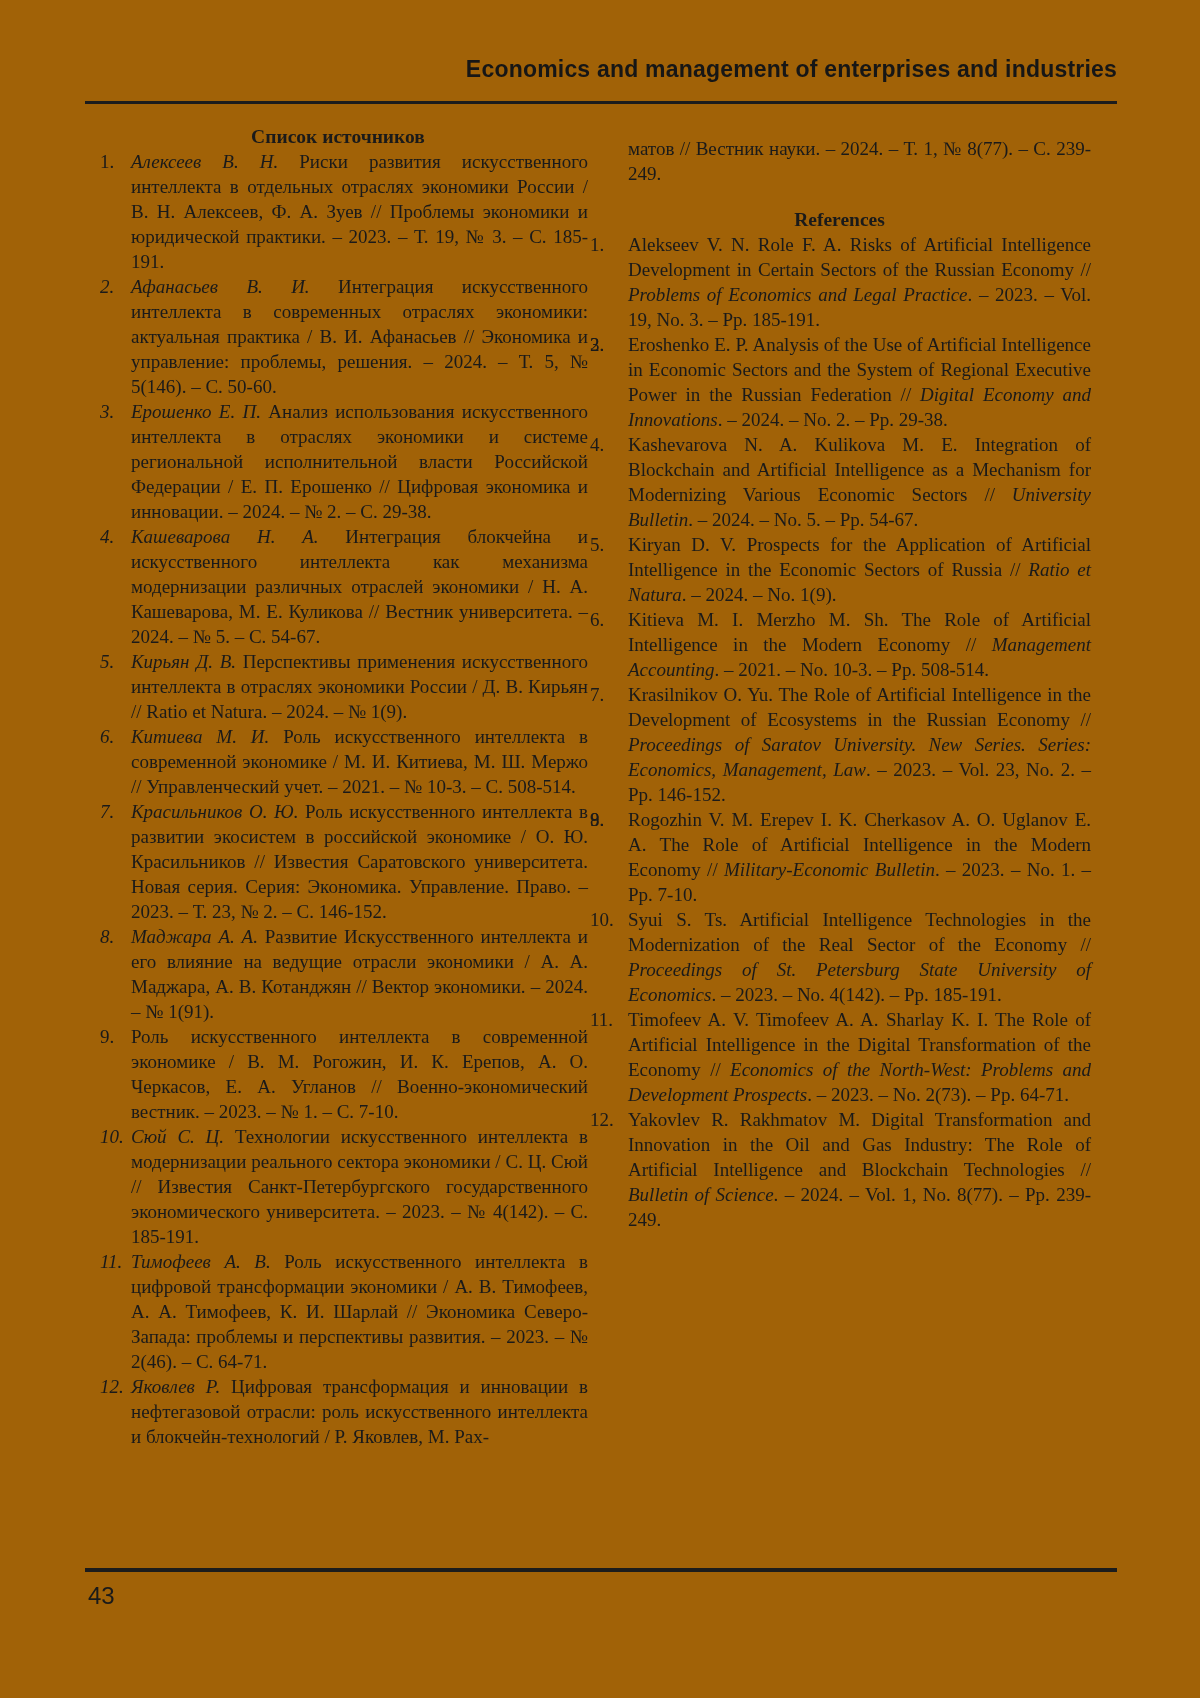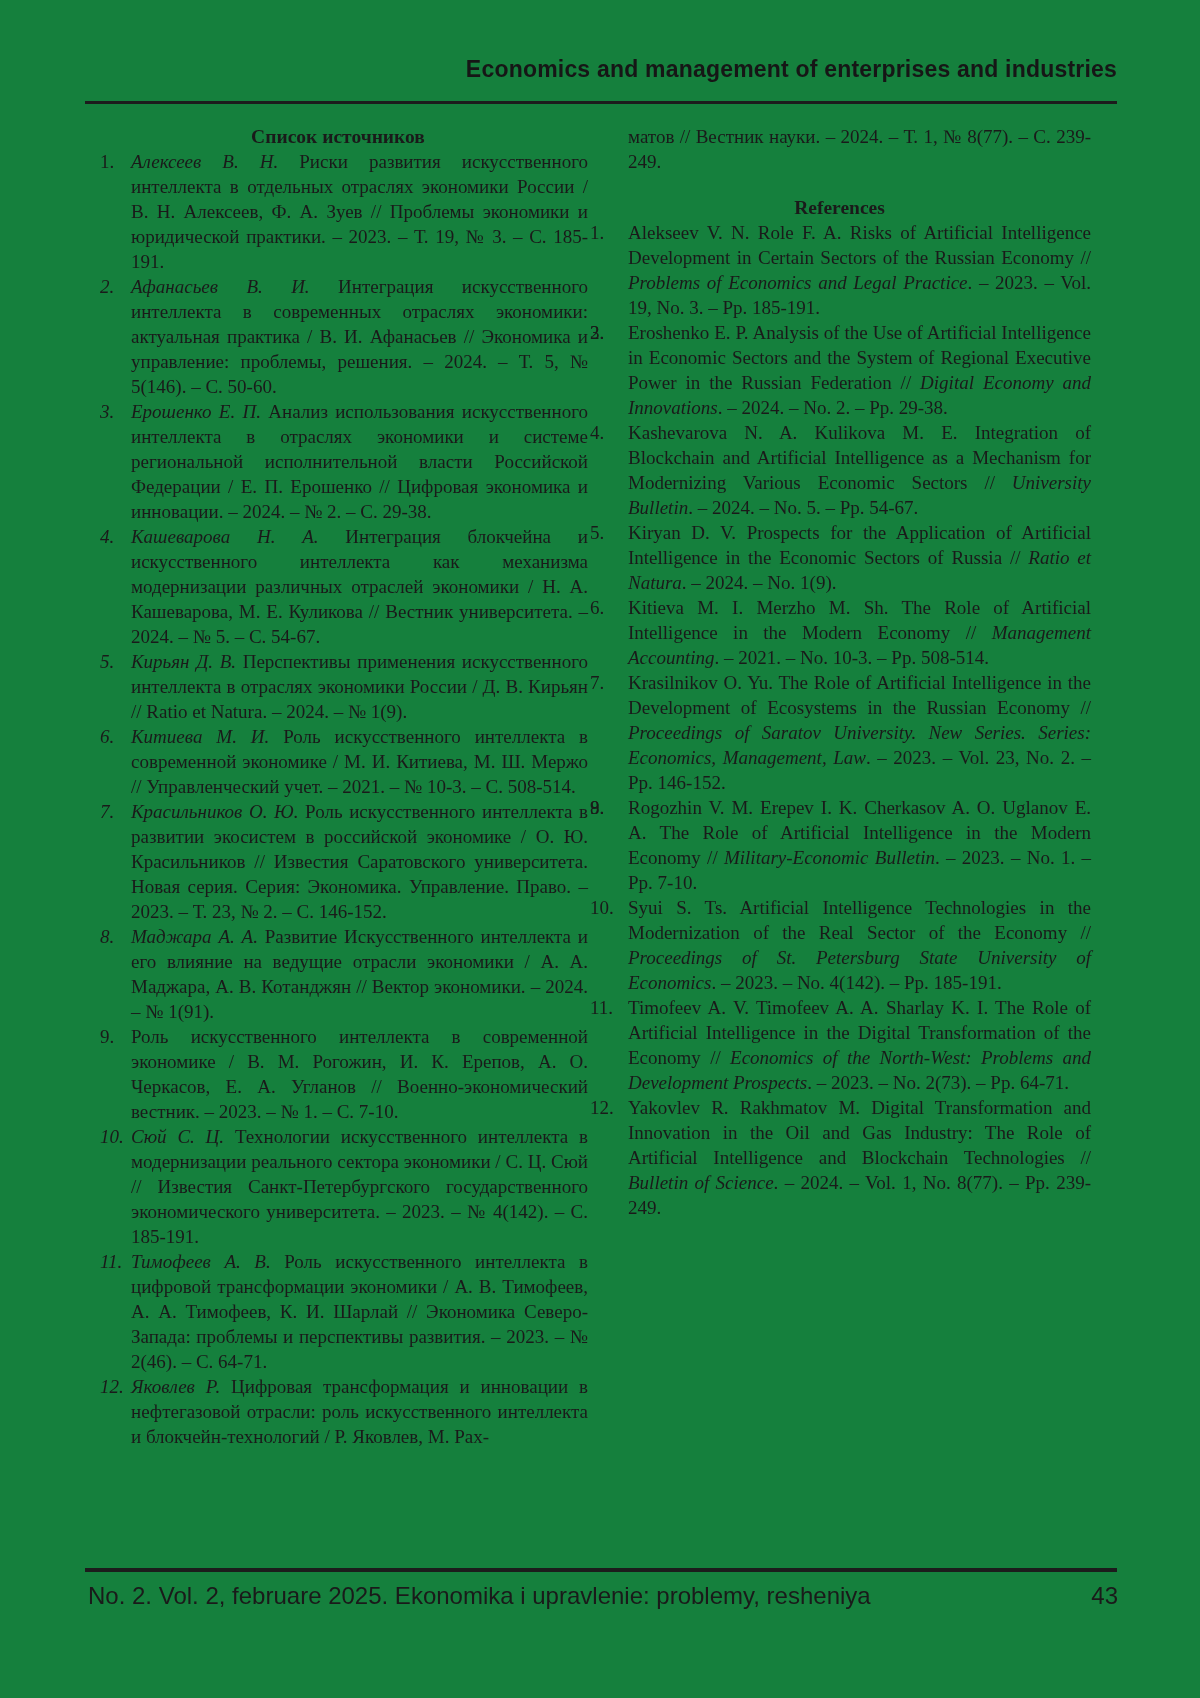--- a/index.html
+++ b/index.html
@@ -6,21 +6,21 @@
   * { margin: 0; padding: 0; box-sizing: border-box; }
   html, body { background: #ffffff; }
   body {
     width: 1200px;
     height: 1698px;
     position: relative;
     overflow: hidden;
     font-family: "Liberation Serif", serif;
     color: #1a1a1a;
   }
-  .page { position: absolute; inset: 0; background: #15803d; }
+  .page { position: absolute; inset: 0; background: #a16207; }
 
   
   .running-head {
     position: absolute;
     top: 56px; left: 85px; width: 1032px;
     text-align: right;
     font-family: "Liberation Sans", sans-serif;
     font-weight: 700;
     font-size: 23px;
     letter-spacing: 0.2px;
@@ -53,21 +53,21 @@
   .en-heading { margin-top: 21px; }
 
   ol.ref-list { list-style: none; }
   ol.ref-list li { position: relative; }
   .col-left  ol.ref-list li { padding-left: 43px; }
   .col-right ol.ref-list li { padding-left: 40px; }
   ol.ref-list li .num { position: absolute; top: 0; }
   .col-left  ol.ref-list li .num { left: 12px; }
   .col-right ol.ref-list li .num { left: 2px; }
 
-  .carryover { padding-left: 40px; }
+  .carryover { padding-left: 40px; margin-top: 12px; }
   .it { font-style: italic; }
 
   
   .footer-row {
     position: absolute;
     top: 1582px; left: 88px; width: 1030px;
     display: flex;
     justify-content: space-between;
     align-items: baseline;
     font-family: "Liberation Sans", sans-serif;
@@ -121,17 +121,16 @@
           <li><span class="num">11.</span><span class="txt"><span>Timofeev A. V. Timofeev A. A. Sharlay K. I. The Role of Artificial Intelligence in the Digital Transformation of the Economy // </span><span class="it">Economics of the North-West: Problems and Development Prospects</span><span>. – 2023. – No. 2(73). – Pp. 64-71.</span></span></li>
           <li><span class="num">12.</span><span class="txt"><span>Yakovlev R. Rakhmatov M. Digital Transformation and Innovation in the Oil and Gas Industry: The Role of Artificial Intelligence and Blockchain Technologies // </span><span class="it">Bulletin of Science</span><span>. – 2024. – Vol. 1, No. 8(77). – Pp. 239-249.</span></span></li>
         </ol>
     </section>
 
   </main>
 
   <div class="rule bottom-rule"></div>
 
   <footer class="footer-row">
-    <span>No. 2. Vol. 2, februare 2025. Ekonomika i upravlenie: problemy, resheniya</span>
     <span>43</span>
   </footer>
 
 </div>
 
 </body></html>

